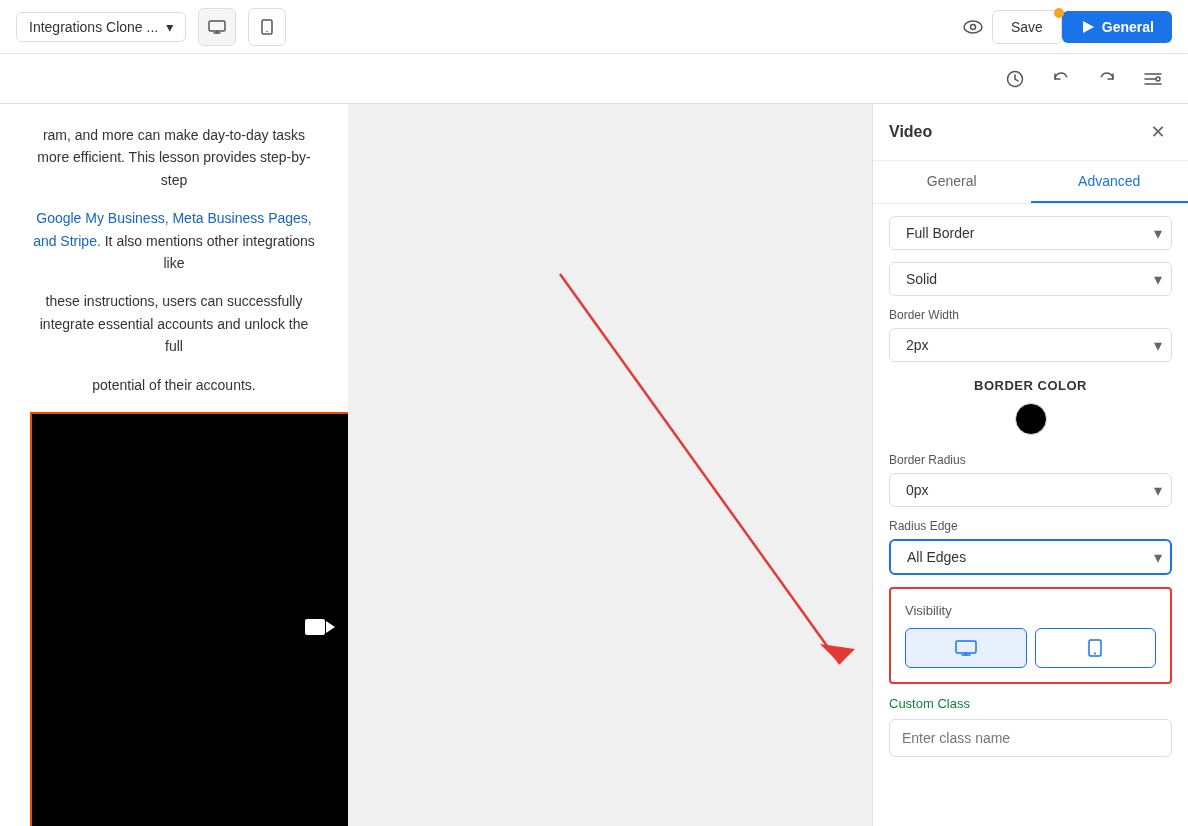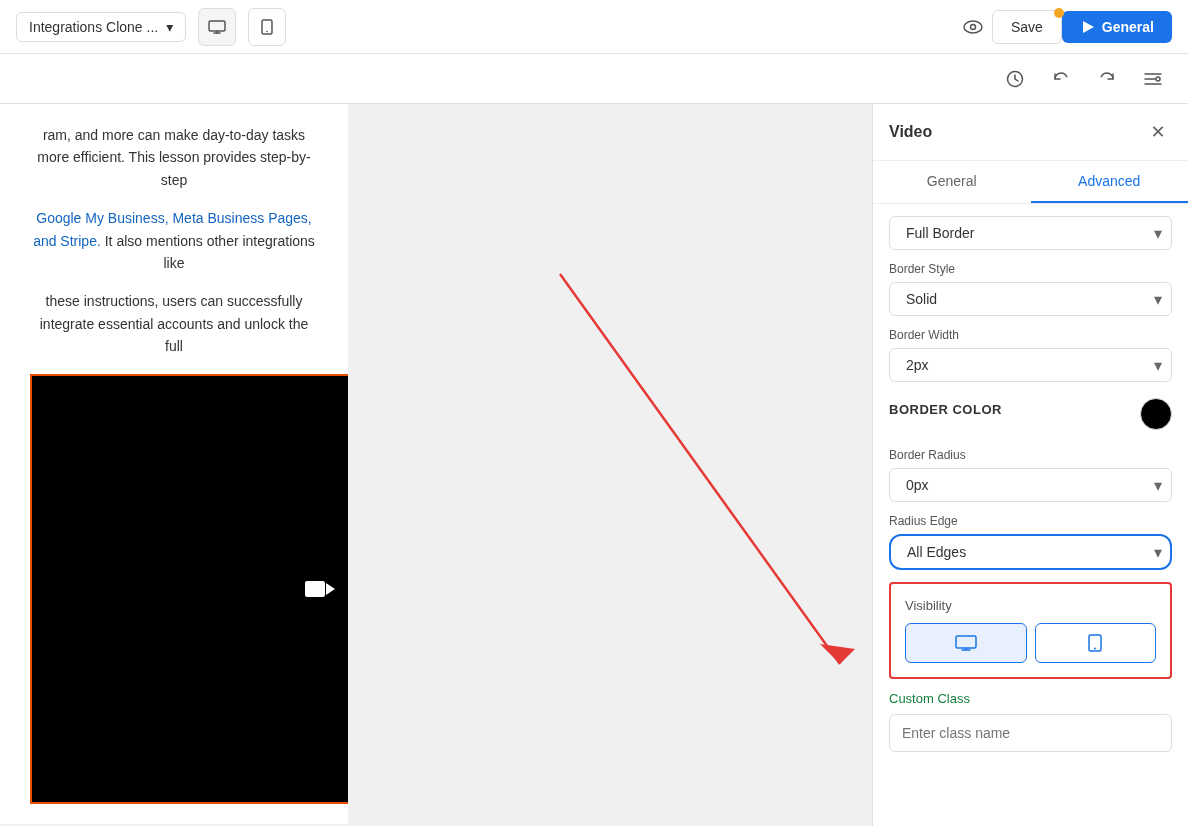--- a/index.html
+++ b/index.html
@@ -120,21 +120,21 @@
       border-radius: 6px; background: #fff; font-size: 14px; color: #333;
       appearance: none; cursor: pointer;
     }
     .select-wrapper::after {
       content: '▾'; position: absolute; right: 10px; top: 50%; transform: translateY(-50%);
       color: #666; pointer-events: none;
     }
 
     .color-row {
       display: flex; align-items: center; justify-content: space-between;
-      margin-bottom: 14px; padding: 4px 0;
+      margin-bottom: 14px; padding: 4px 0; flex-direction: column;
     }
     .color-swatch {
       width: 32px; height: 32px; border-radius: 50%; background: #000;
       cursor: pointer; border: 1px solid #ddd;
     }
 
     
     .visibility-section {
       border: 2px solid #e53935; border-radius: 4px; padding: 14px;
       margin: 12px 0; position: relative;
@@ -150,21 +150,21 @@
 
     
     .custom-class-label { font-size: 13px; color: #15803d; margin-bottom: 8px; display: block; }
     .custom-class-input {
       width: 100%; padding: 10px 12px; border: 1px solid #ddd;
       border-radius: 6px; font-size: 14px; color: #999; outline: none;
     }
 
     
     .select-wrapper.active select {
-      border-color: #1a73e8; border-width: 2px; border-radius: 12px;
+      border-color: #1a73e8; border-width: 2px;
     }
   </style>
 </head>
 <body>
 
 <div class="top-bar">
   <div class="top-bar-left">
     <div class="project-selector">
       <span>Integrations Clone ...</span>
       <span>▾</span>
@@ -235,20 +235,23 @@
     <p class="canvas-text">
       <span>ram, and more can make day-to-day tasks more efficient. This lesson provides step-by-step</span>
     </p>
     <p class="canvas-text">
       <a>Google My Business, Meta Business Pages, and Stripe.</a>
       <span> It also mentions other integrations like</span>
     </p>
     <p class="canvas-text">
       <span>these instructions, users can successfully integrate essential accounts and unlock the full</span>
     </p>
+    <p class="canvas-text">
+      <span>potential of their accounts.</span>
+    </p>
 
     <div class="video-container">
       <div class="video-icon">
         <svg width="30" height="22" viewBox="0 0 30 22" fill="white">
           <rect x="0" y="3" width="20" height="16" rx="2"></rect>
           <polygon points="21,5 30,11 21,17"></polygon>
         </svg>
       </div>
 
     </div>
@@ -284,21 +287,20 @@
           <option>No Border</option>
           <option>Top</option>
           <option>Bottom</option>
           <option>Left</option>
           <option>Right</option>
         </select>
       </div>
     </div>
 
     <div class="form-group">
-      <label class="form-label">Border Style</label>
       <div class="select-wrapper">
         <select>
           <option>Solid</option>
           <option>Dashed</option>
           <option>Dotted</option>
         </select>
       </div>
     </div>
 
     <div class="form-group">

